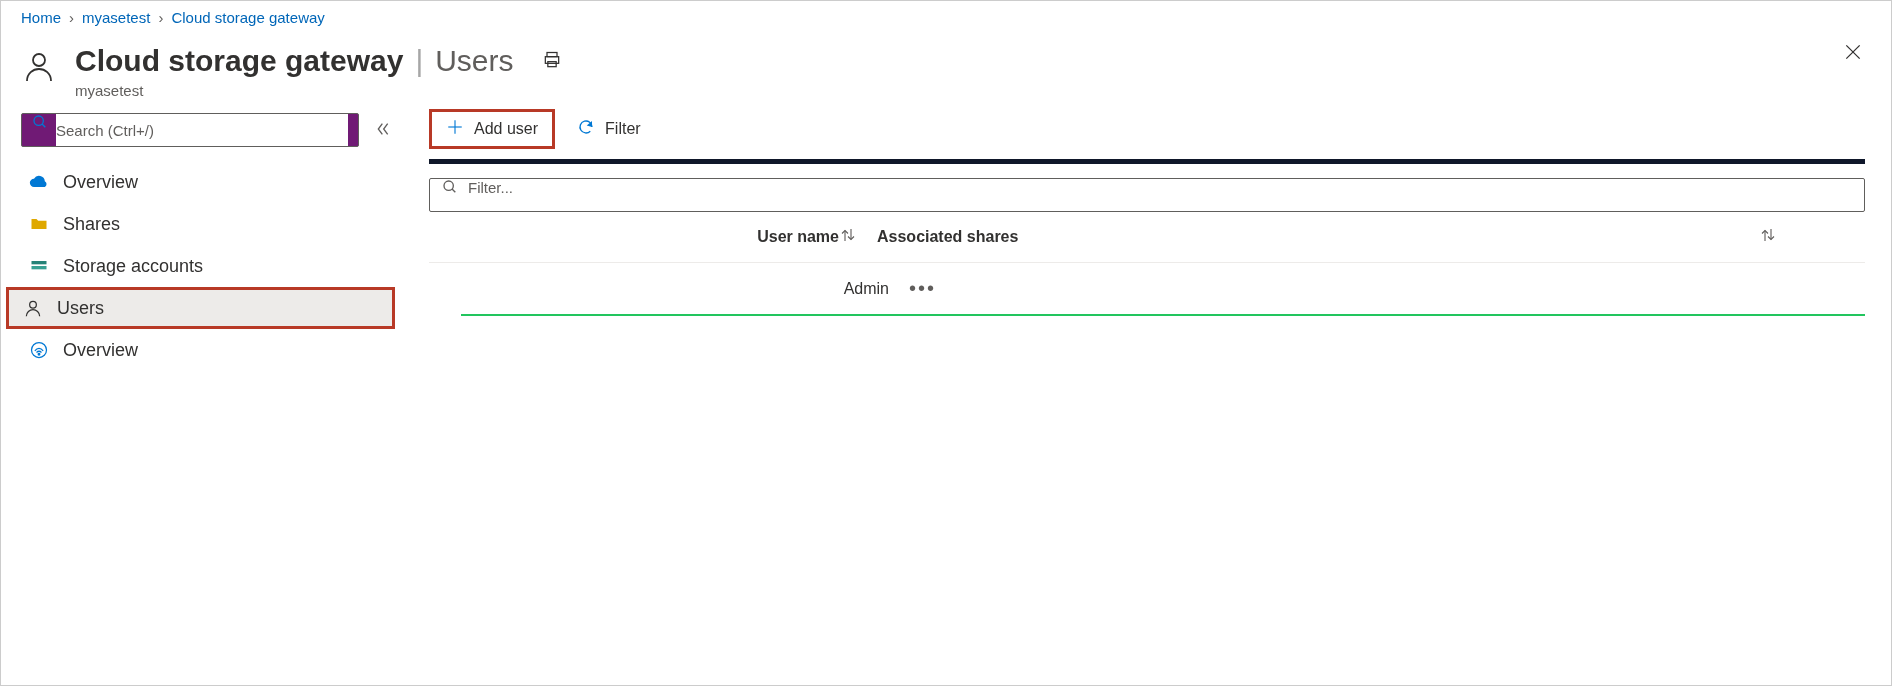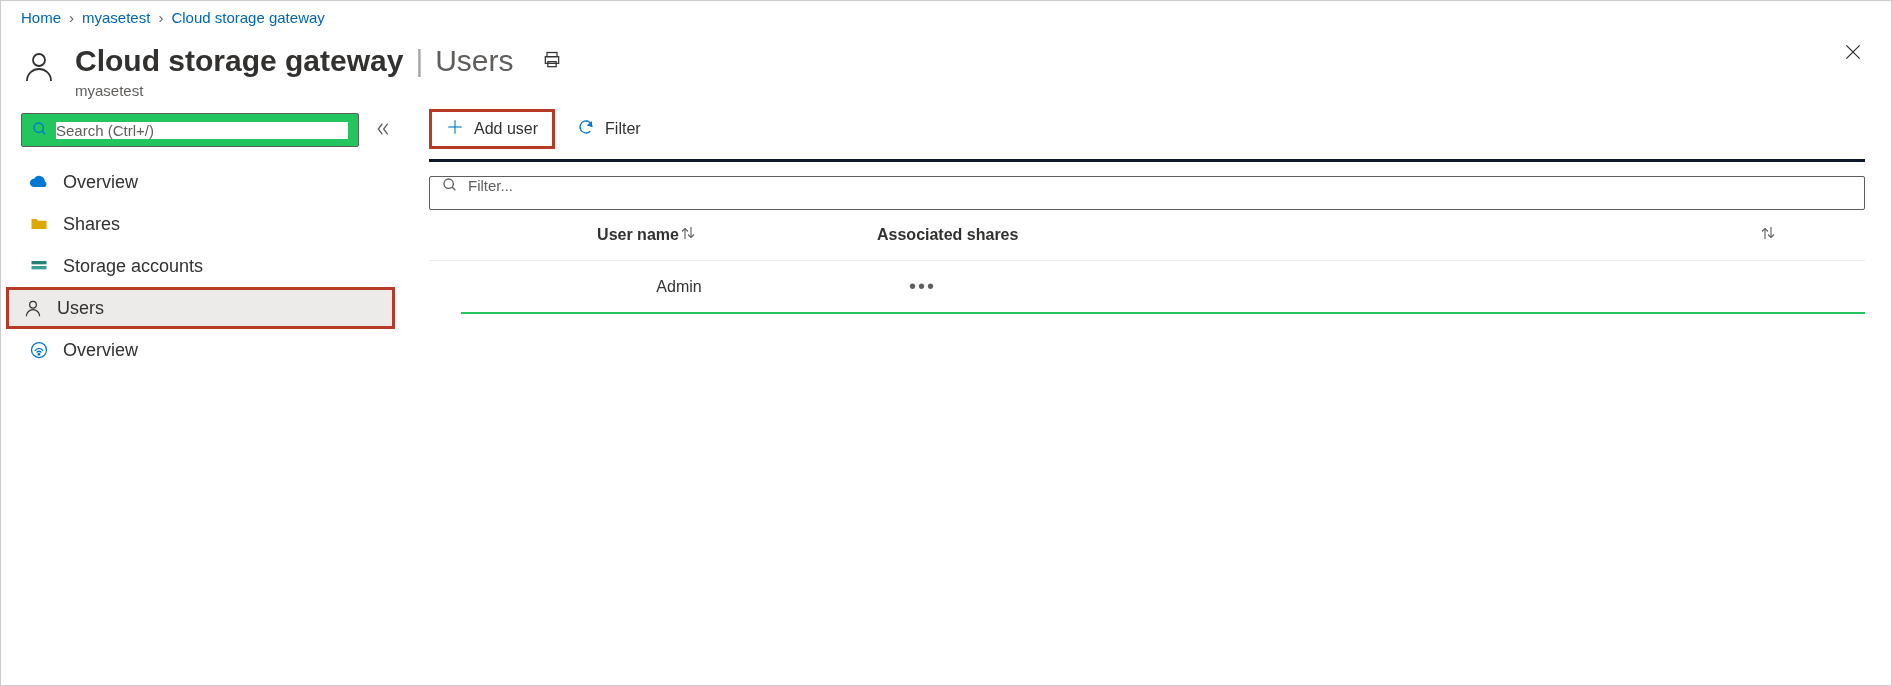--- a/index.html
+++ b/index.html
@@ -91,26 +91,25 @@
     }
     .search-row {
       display: flex;
       align-items: center;
       gap: 16px;
       padding: 6px 6px 14px 6px;
     }
     .search-box {
       flex: 1;
       display: flex;
-      align-items: center;
       border: 1px solid #605e5c;
       border-radius: 2px;
       height: 34px;
       padding: 0 10px;
-      background: #22c55e;
+      background: #701a75;
     }
     .search-box input {
       border: none;
       outline: none;
       flex: 1;
       margin-left: 8px;
       font-size: 15px;
       color: #323130;
     }
     .search-box input::placeholder {
@@ -144,21 +143,21 @@
     }
     .main {
       flex: 1;
       padding: 0 26px 0 32px;
     }
     .toolbar {
       display: flex;
       align-items: center;
       gap: 8px;
       padding: 2px 0 10px 0;
-      border-bottom: 3px solid #0f172a;
+      border-bottom: 5px solid #0f172a;
     }
     .toolbar-btn {
       display: flex;
       align-items: center;
       gap: 10px;
       padding: 6px 14px;
       cursor: pointer;
       font-size: 16px;
       color: #323130;
     }
@@ -191,21 +190,21 @@
       display: flex;
       border-bottom: 1px solid #edebe9;
       padding: 14px 8px;
       font-weight: 600;
       font-size: 16px;
     }
     .col-user {
       width: 440px;
       display: flex;
       align-items: center;
-      justify-content: center;
+      justify-content: flex-end;
       padding-right: 20px;
     }
     .col-shares {
       flex: 1;
       display: flex;
       align-items: center;
       justify-content: space-between;
       padding-right: 20px;
     }
     .col-actions {

